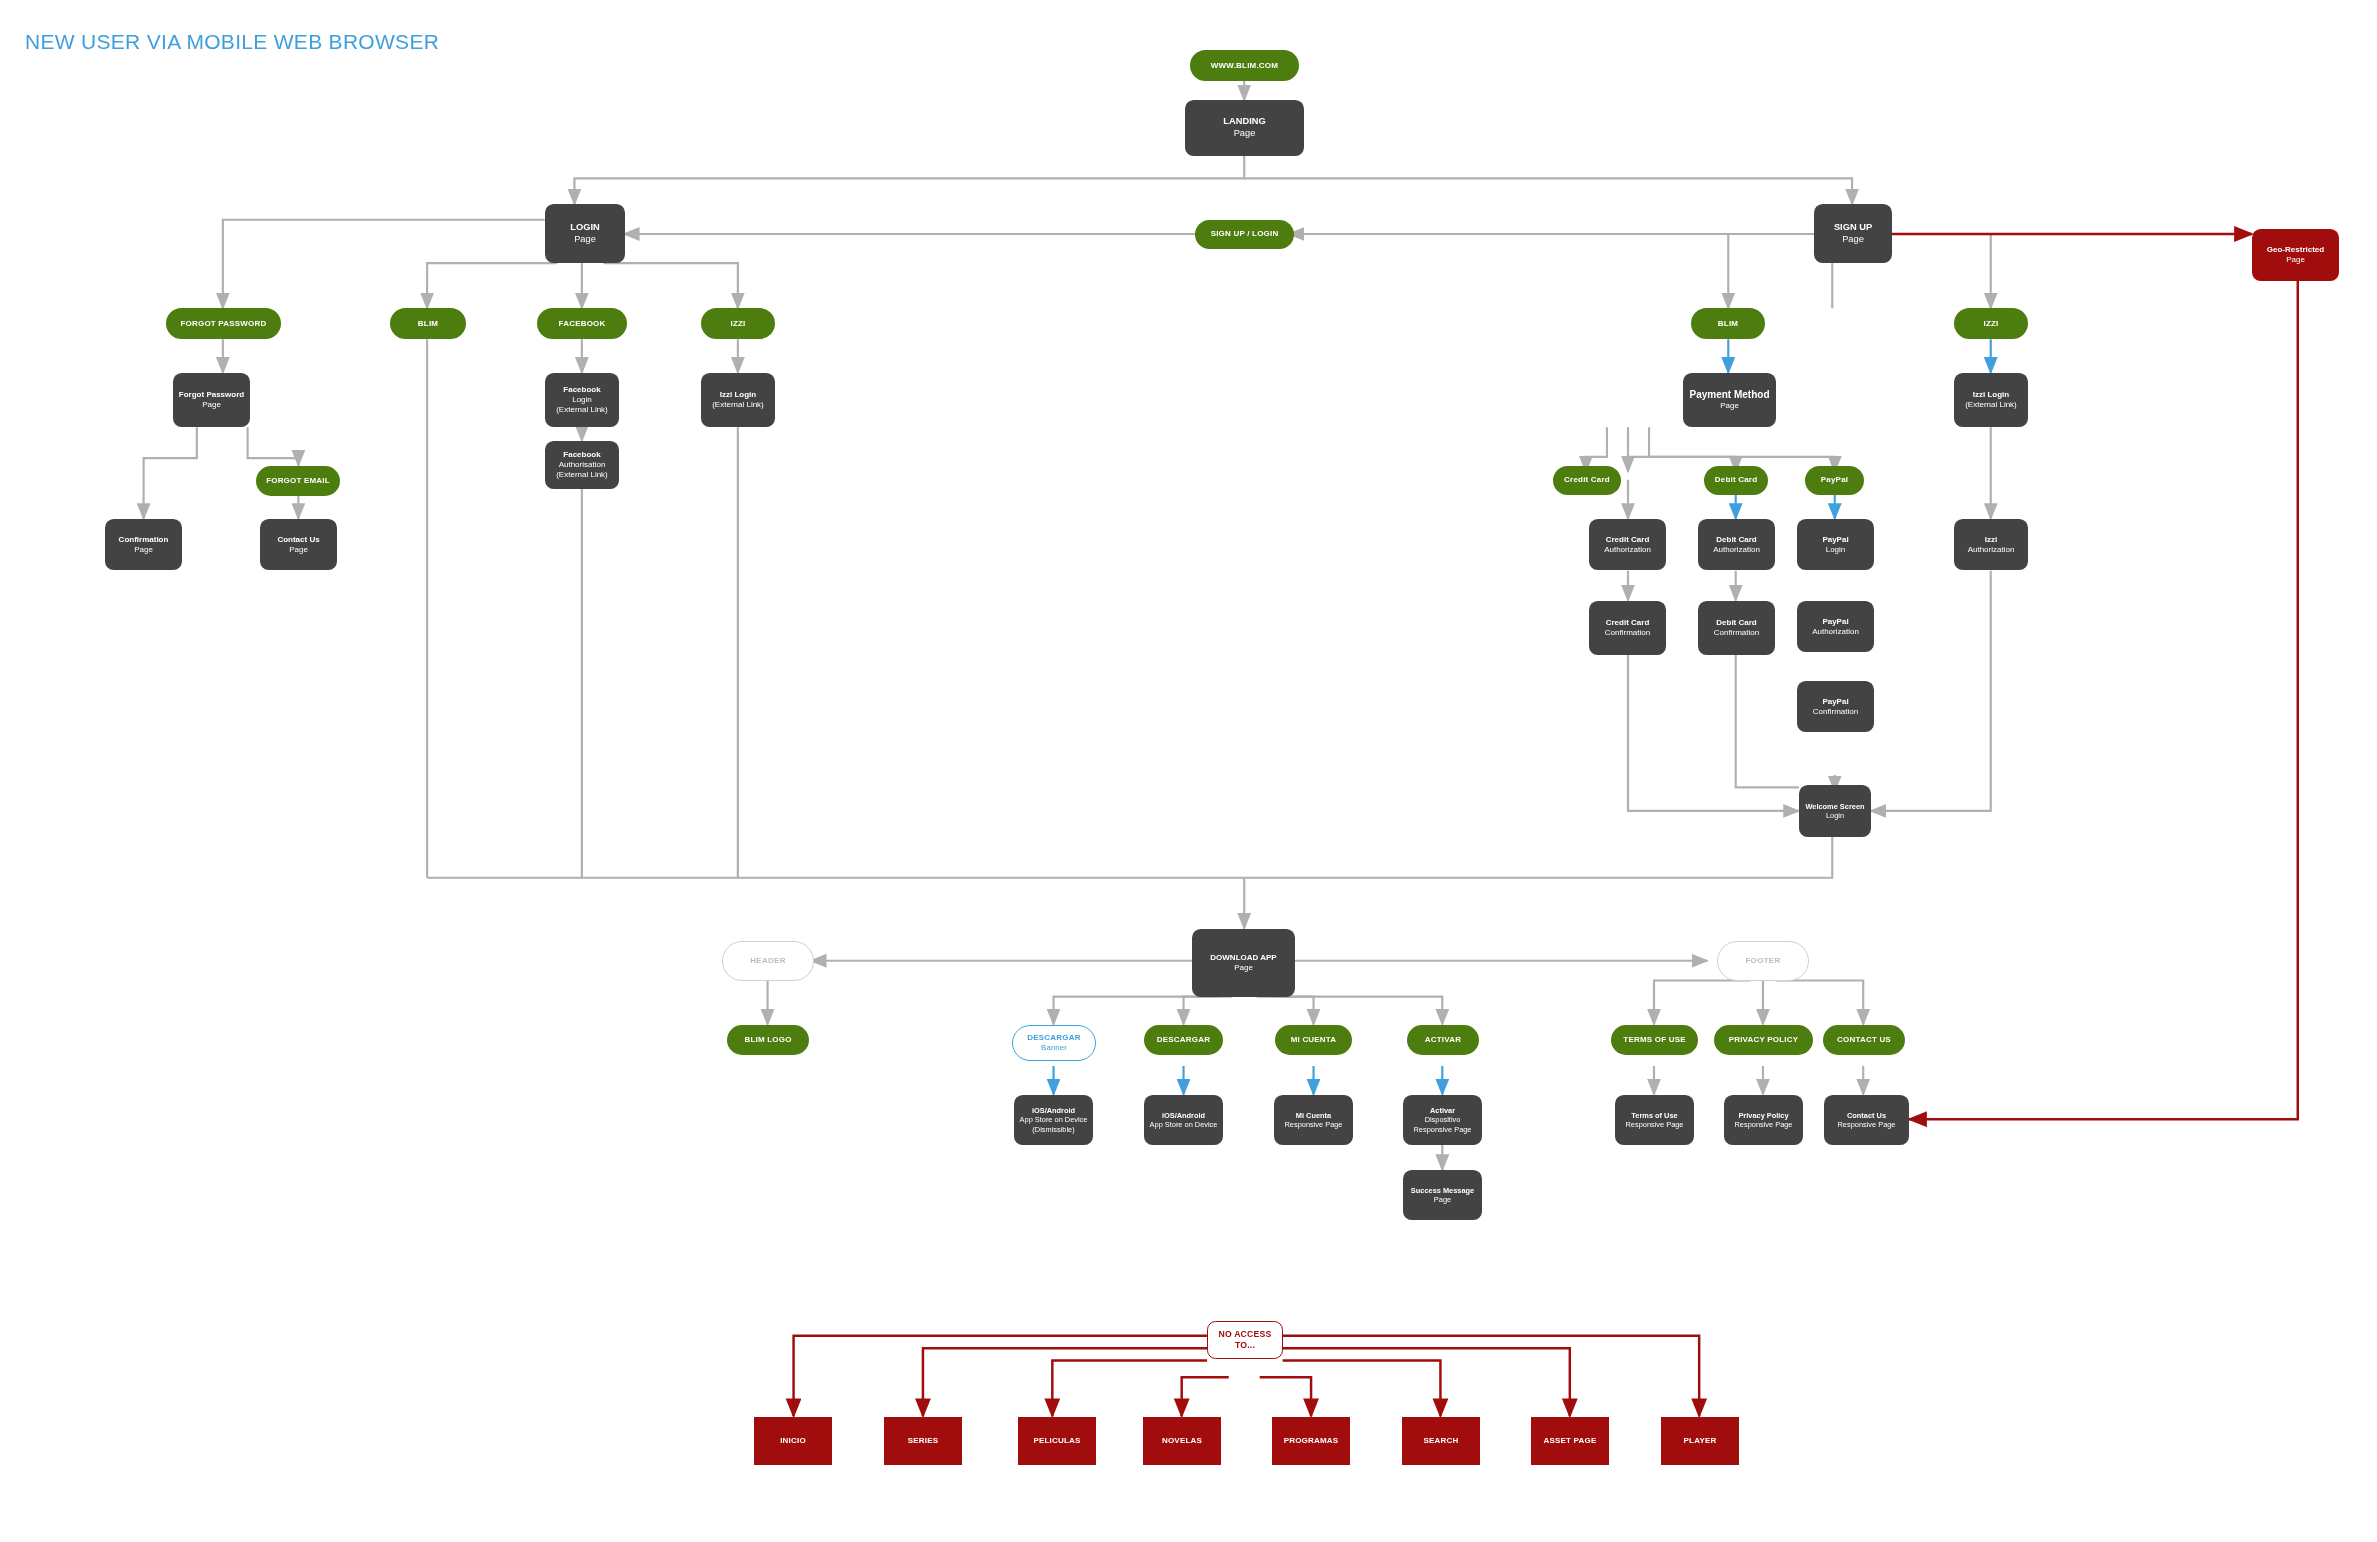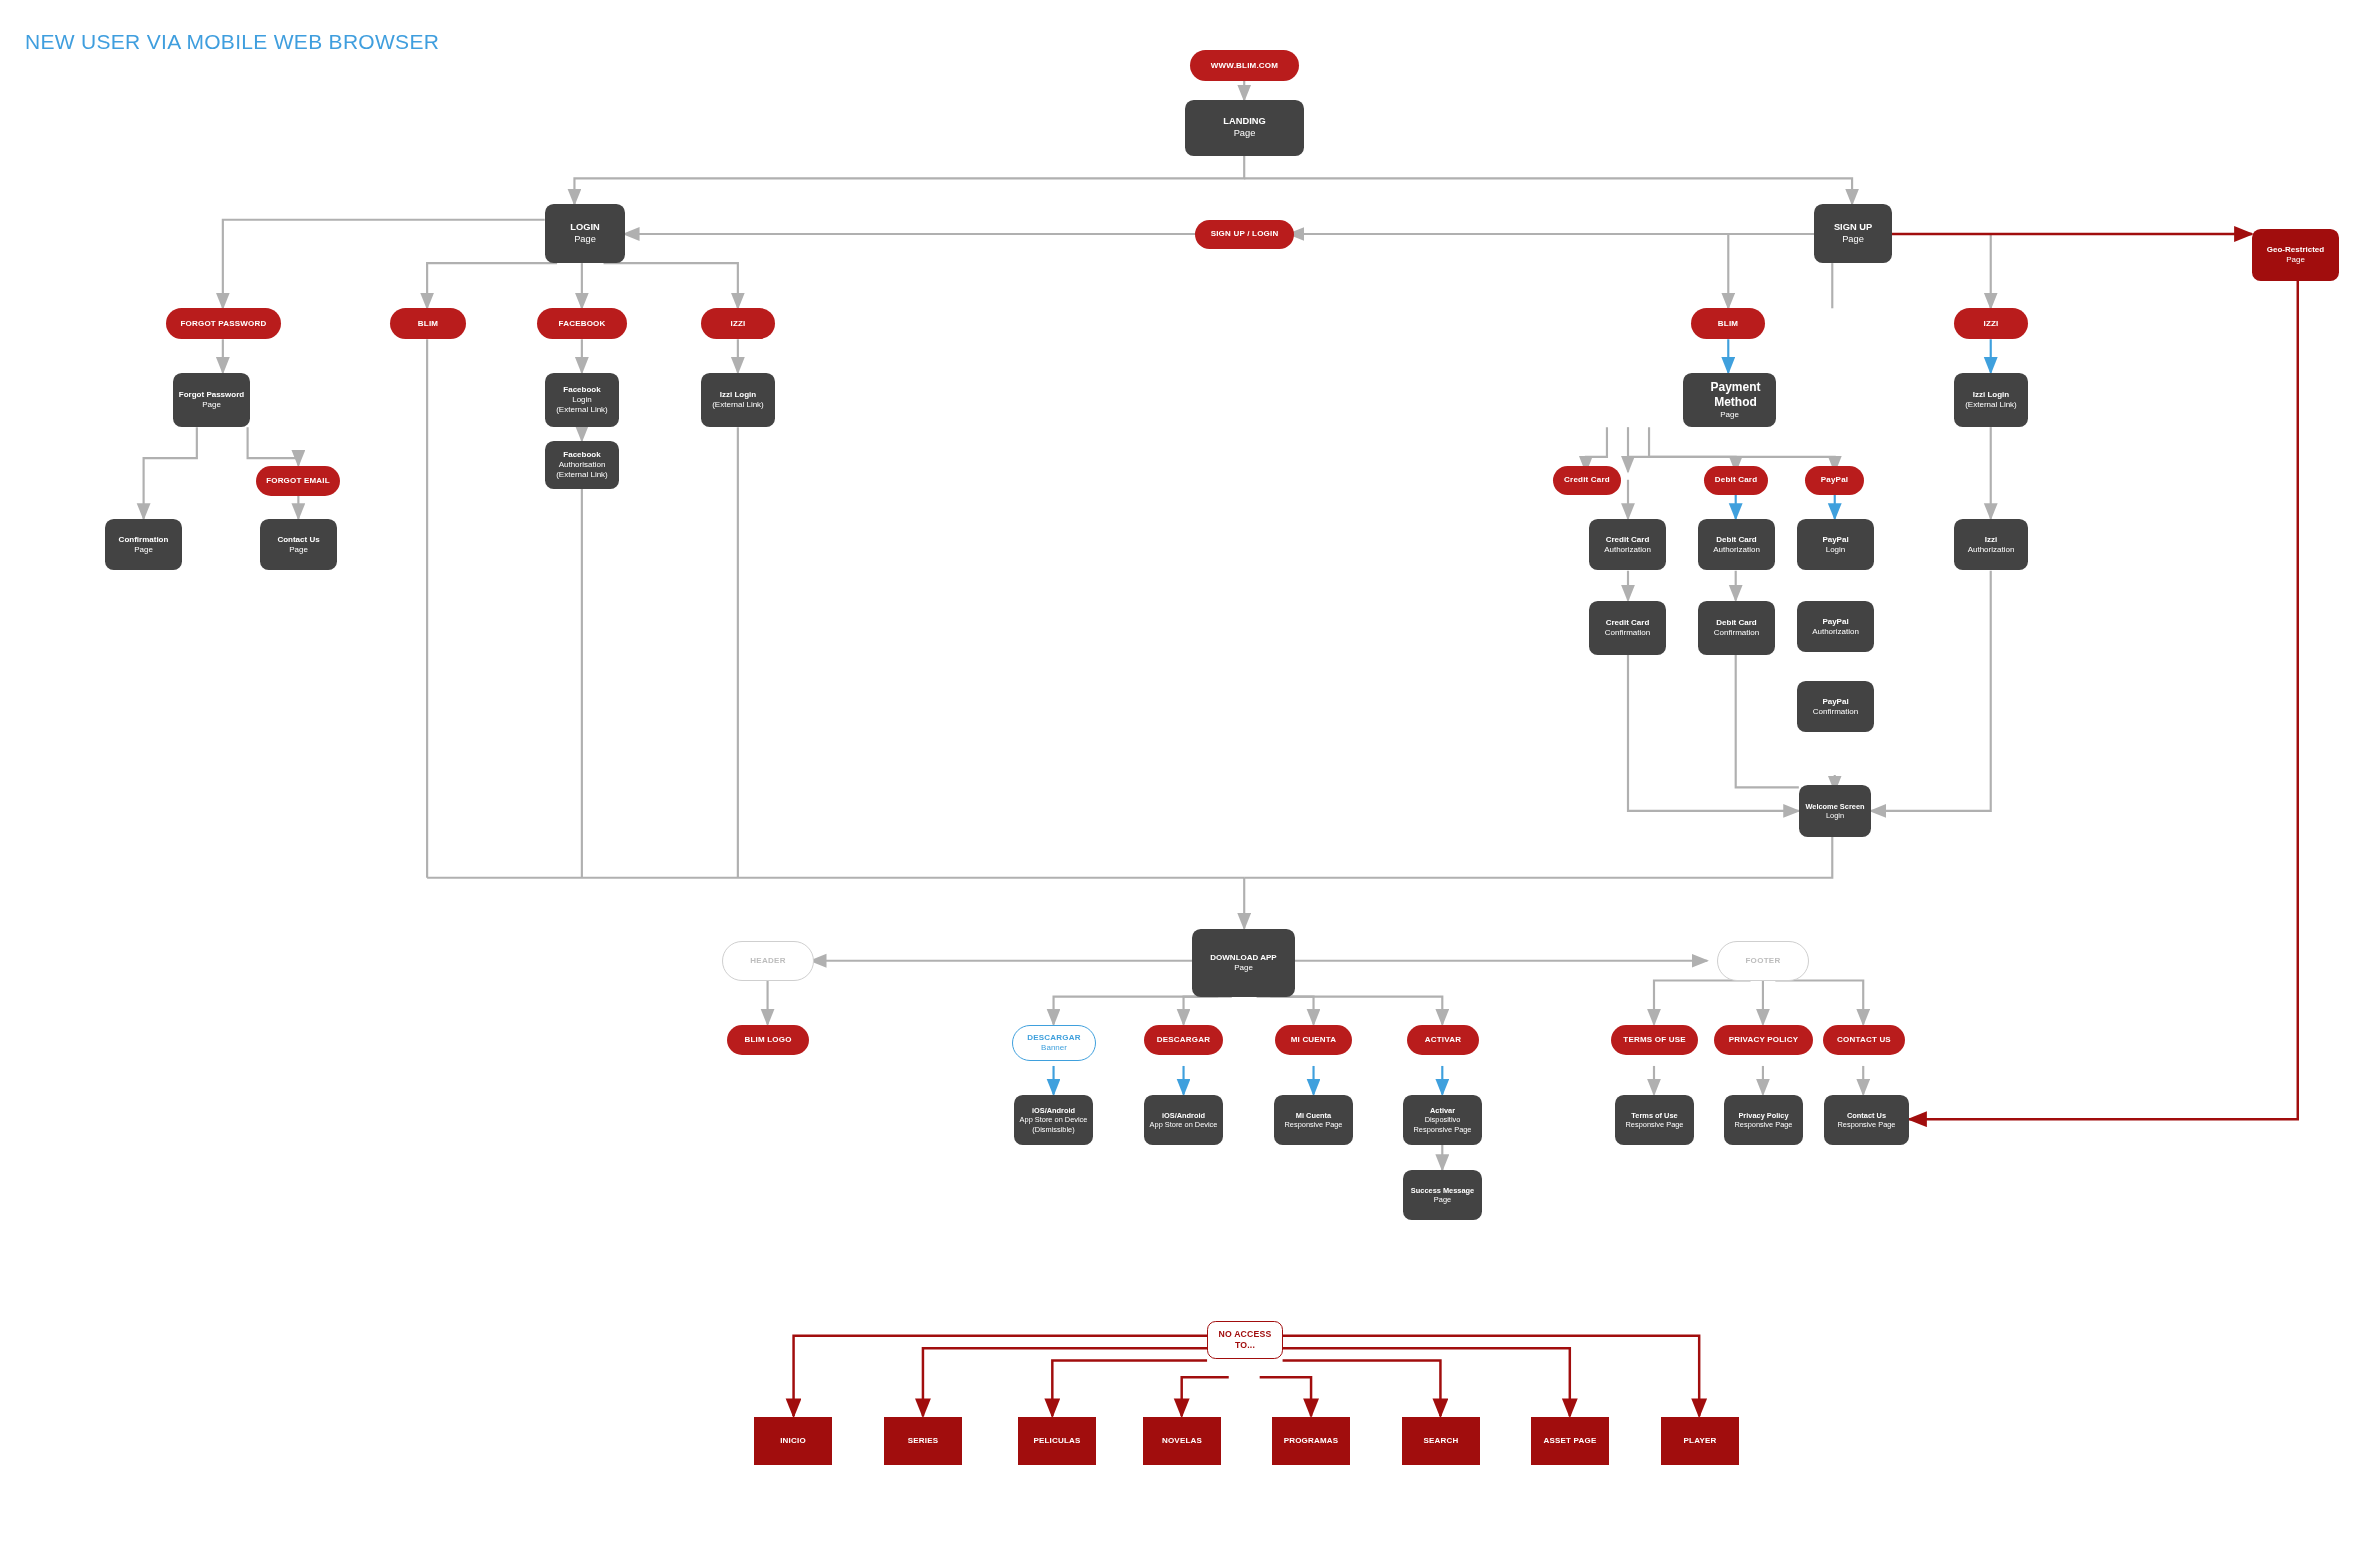--- a/index.html
+++ b/index.html
@@ -14,21 +14,21 @@
   .node{position:absolute;box-sizing:border-box;display:flex;flex-direction:column;
         align-items:center;justify-content:center;text-align:center;line-height:1.25;}
 
   
   .box{background:#434343;border-radius:8.7px;color:#ffffff;}
   .box .l1{font-weight:bold;font-size:9.3px;}
   .box .l2{font-weight:normal;font-size:9.3px;}
   .box .l3{font-weight:normal;font-size:9.3px;}
 
   
-  .pill{background:#b91c1c;border-radius:21px;color:#ffffff;justify-content:center;}
+  .pill{background:#4d7c0f;border-radius:21px;color:#ffffff;justify-content:center;}
   .pill .l1{font-weight:bold;font-size:8px;letter-spacing:0.2px;}
 
   
   .pill-o{background:#ffffff;border:1.9px solid #3fa0dd;border-radius:21px;color:#3fa0dd;}
   .pill-o .l1{font-weight:bold;font-size:8px;letter-spacing:0.2px;}
   .pill-o .l2{font-weight:normal;font-size:8px;}
 
   
   .pill-g{background:#ffffff;border:1.9px solid #cfcfcf;border-radius:21px;color:#bdbdbd;}
   .pill-g .l1{font-weight:bold;font-size:8px;letter-spacing:0.3px;}
@@ -246,21 +246,21 @@
   </div>
 
   <div class="node pill" style="left:1691px;top:308px;width:74px;height:31px;">
     <span class="l1">BLIM</span>
   </div>
   <div class="node pill" style="left:1954px;top:308px;width:74px;height:31px;">
     <span class="l1">IZZI</span>
   </div>
 
   <div class="node box" style="left:1683px;top:373px;width:93px;height:54px;">
-    <span class="l1" style="font-size:12px;padding-left:12px;">Payment Method</span>
+    <span class="l1" style="font-size:10px;">Payment Method</span>
     <span class="l2" style="font-size:8px;">Page</span>
   </div>
   <div class="node box" style="left:1954px;top:373px;width:74px;height:54px;">
     <span class="l1" style="font-size:8px;">Izzi Login</span>
     <span class="l2" style="font-size:8px;">(External Link)</span>
   </div>
 
   <div class="node pill" style="left:1553px;top:466px;width:68px;height:28.5px;">
     <span class="l1">Credit Card</span>
   </div>

